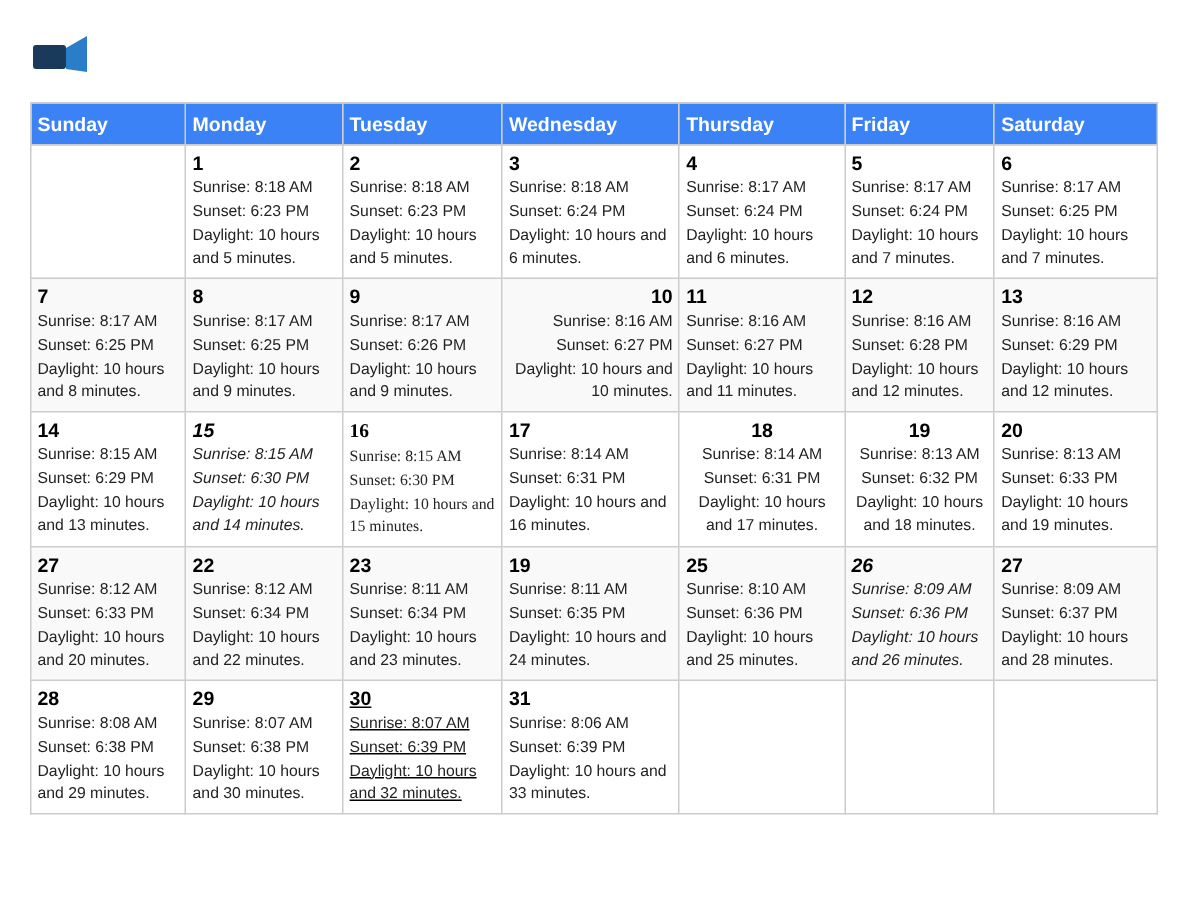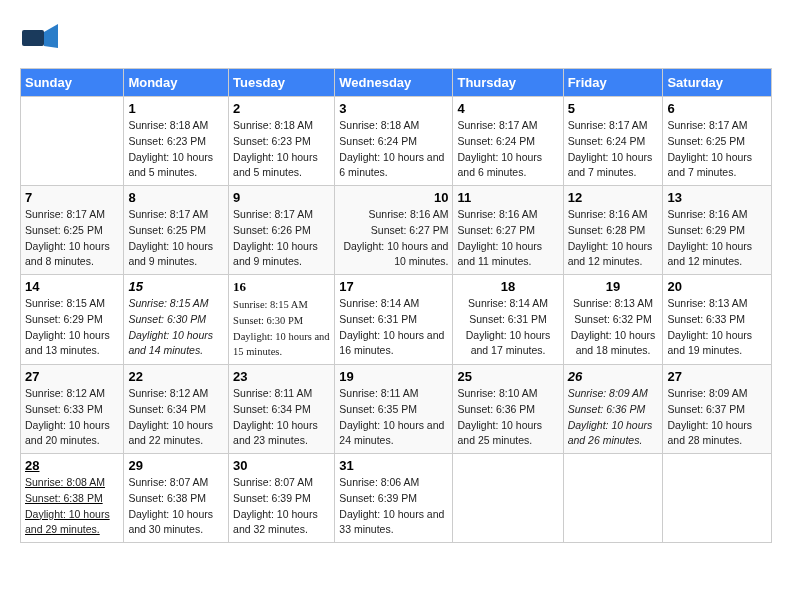--- a/index.html
+++ b/index.html
@@ -324,37 +324,37 @@
         <td style="height: 80px;">
         <span class="day-num">27</span>
         <div class="day-info">
           Sunrise: 8:09 AM<br>
           Sunset: 6:37 PM<br>
           Daylight: 10 hours and 28 minutes.
         </div>
       </td>
       </tr>
       <tr>
-        <td style="height: 80px; text-decoration: underline;">
+        <td style="height: 80px;">
         <span class="day-num">28</span>
         <div class="day-info">
           Sunrise: 8:08 AM<br>
           Sunset: 6:38 PM<br>
           Daylight: 10 hours and 29 minutes.
         </div>
       </td>
         <td style="height: 80px;">
         <span class="day-num">29</span>
         <div class="day-info">
           Sunrise: 8:07 AM<br>
           Sunset: 6:38 PM<br>
           Daylight: 10 hours and 30 minutes.
         </div>
       </td>
-        <td style="height: 80px;">
+        <td style="height: 80px; text-decoration: underline;">
         <span class="day-num">30</span>
         <div class="day-info">
           Sunrise: 8:07 AM<br>
           Sunset: 6:39 PM<br>
           Daylight: 10 hours and 32 minutes.
         </div>
       </td>
         <td style="height: 80px;">
         <span class="day-num">31</span>
         <div class="day-info">

